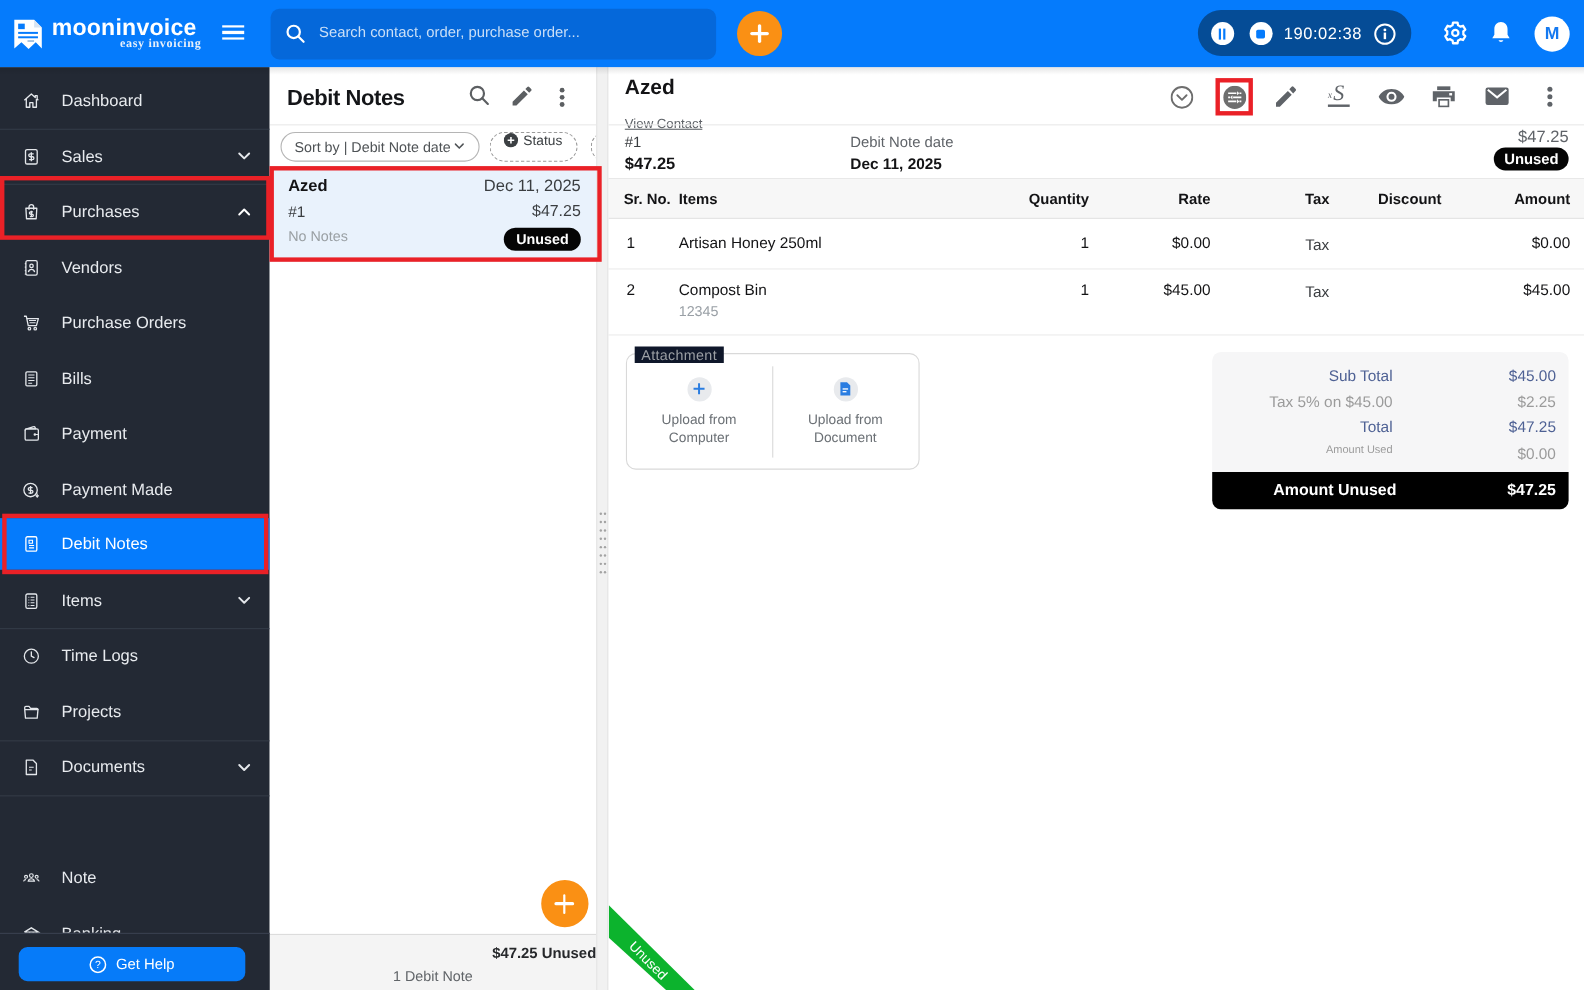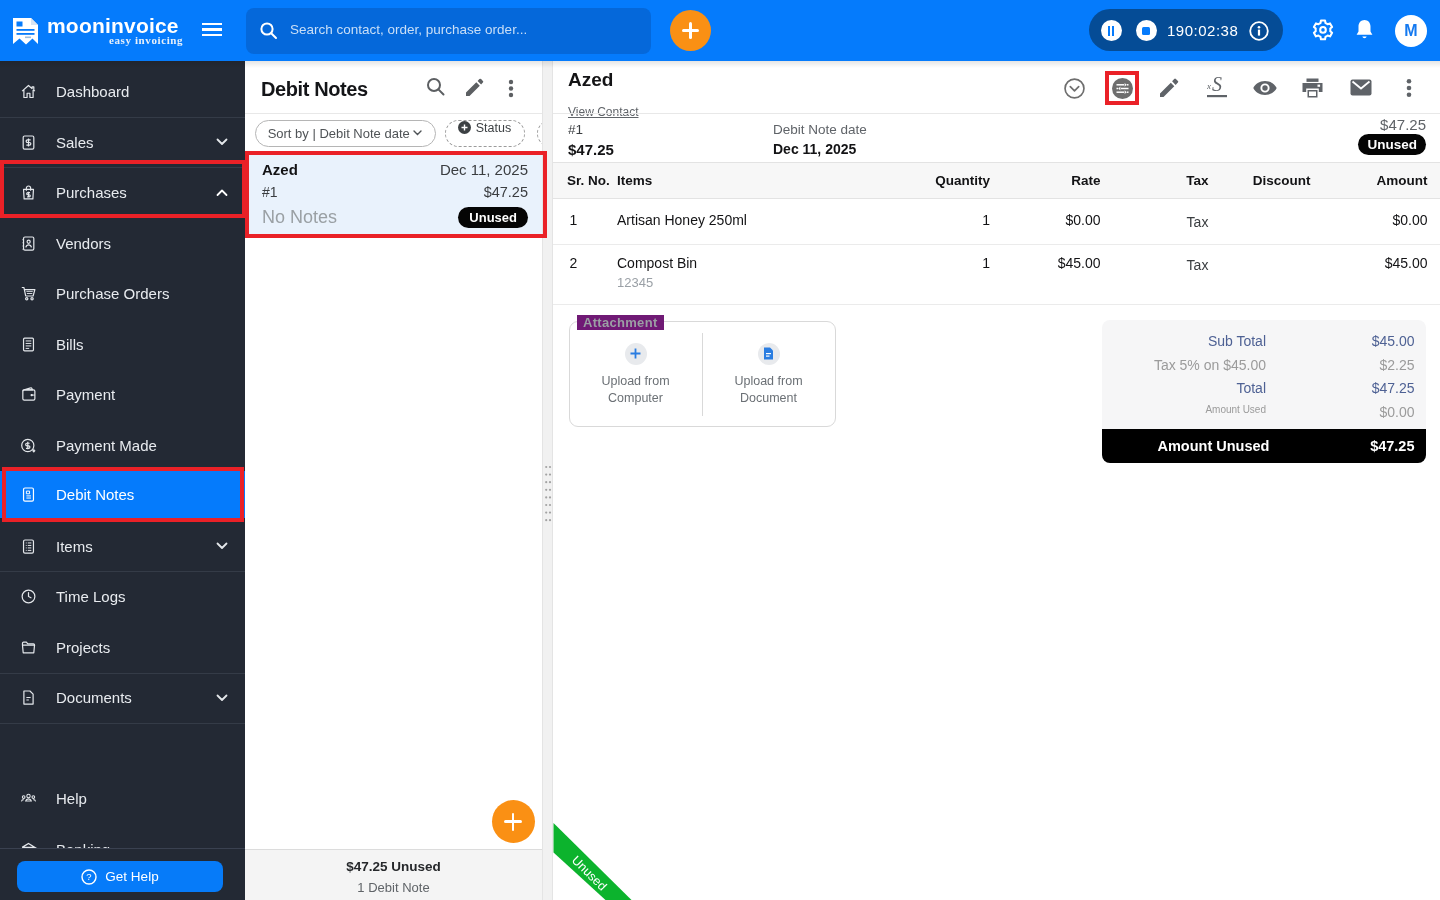--- a/index.html
+++ b/index.html
@@ -199,21 +199,21 @@
   <div class="sep" style="top:661.5px;"></div>
   <div class="srow" style="top:712px;">
       <svg class="ic" viewBox="0 0 24 24" fill="none" stroke="#e4e7eb" stroke-width="1.5">
         <circle cx="12" cy="8.5" r="2.4"></circle>
         <path d="M8 15.5 c0.5-2 2-3 4-3 s3.5 1 4 3 Z"></path>
         <circle cx="5.2" cy="10" r="1.9"></circle>
         <path d="M2 16 c0.4-1.6 1.6-2.4 3.2-2.4"></path>
         <circle cx="18.8" cy="10" r="1.9"></circle>
         <path d="M22 16 c-0.4-1.6-1.6-2.4-3.2-2.4"></path>
       </svg>
-      <span class="lbl">Help</span>
+      <span class="lbl">Note</span>
     </div>
   <div class="srow" style="top:762.5px;">
       <svg class="ic" viewBox="0 0 24 24" fill="none" stroke="#e4e7eb" stroke-width="1.7">
         <path d="M3 9 L12 3.5 L21 9 H3 M5 9 V17 M9.7 9 V17 M14.3 9 V17 M19 9 V17 M3.5 17 H20.5 M2.5 20.5 H21.5"></path>
       </svg>
       <span class="lbl">Banking</span>
     </div>
   <div class="abs" style="left:0;top:787px;width:245px;height:52px;background:#232934;border-top:1px solid #3a4150;"></div>
   <div class="abs" style="left:17px;top:800px;width:206px;height:31px;background:#067bf9;border-radius:8px;color:#fff;font-size:13.5px;display:flex;align-items:center;justify-content:center;">
     <svg width="16" height="16" viewBox="0 0 16 16" style="margin-right:8px;">
@@ -248,30 +248,30 @@
         <circle cx="6.5" cy="6.5" r="6.5" fill="#3c4043"></circle>
         <path d="M6.5 3.5 V9.5 M3.5 6.5 H9.5" stroke="#fff" stroke-width="1.4"></path>
       </svg>Status</div>
   <div class="abs" style="left:291.5px;top:59px;width:40px;height:26.5px;border:1px dashed #9b9b9b;border-radius:13.5px;"></div>
 
   <div class="abs" style="left:0;top:90px;width:297px;height:87px;background:#e9f2fc;">
     <div class="abs" style="left:17px;top:10px;font-size:15px;font-weight:bold;color:#131315;">Azed</div>
     <div class="abs" style="right:14px;top:10px;font-size:15px;color:#3a3d40;">Dec 11, 2025</div>
     <div class="abs" style="left:17px;top:33px;font-size:14px;color:#3a3d40;">#1</div>
     <div class="abs" style="right:14px;top:33px;font-size:14.5px;color:#3a3d40;">$47.25</div>
-    <div class="abs" style="left:17px;top:56px;font-size:18px;color:#9aa0a4;">No Notes</div>
+    <div class="abs" style="left:17px;top:56px;font-size:13px;color:#9aa0a4;">No Notes</div>
     <div class="abs" style="right:14px;top:55.5px;height:21px;background:#050505;border-radius:10.5px;color:#fff;font-size:13px;font-weight:bold;line-height:21px;padding:0 11px;">Unused</div>
   </div>
 
   <div class="abs" style="left:246.5px;top:739px;width:43px;height:43px;border-radius:50%;background:#fa9014;"></div>
   <div class="abs" style="left:259px;top:759.2px;width:18px;height:2.6px;background:#fff;border-radius:2px;"></div>
   <div class="abs" style="left:266.7px;top:751.5px;width:2.6px;height:18px;background:#fff;border-radius:2px;"></div>
 
   <div class="abs" style="left:0;top:787.5px;width:297px;height:52px;background:#f4f4f4;border-top:1px solid #dcdcdc;text-align:center;">
-    <div style="margin-top:9px;font-size:13.5px;font-weight:bold;color:#26282b;">$47.25 Unused</div>
+    <div style="margin-top:9px;font-size:13.5px;font-weight:bold;color:#26282b;text-align:right;">$47.25 Unused</div>
     <div style="margin-top:6px;font-size:13px;color:#606468;">1 Debit Note</div>
   </div>
 </div>
 <div class="redbox" style="left:245px;top:151px;width:302px;height:87px;"></div>
 <div id="splitter">
   <svg class="abs" style="left:1px;top:403px" width="8" height="58" viewBox="0 0 8 58">
     <g fill="#a3a3a3">
       <circle cx="2.2" cy="3" r="1.1"></circle>
         <circle cx="6" cy="3" r="1.1"></circle>
       <circle cx="2.2" cy="10.6" r="1.1"></circle>
@@ -377,21 +377,21 @@
   <div class="abs" style="left:17px;top:194px;font-size:14px;color:#131315;">2</div>
   <div class="abs" style="left:64.5px;top:194px;font-size:14px;color:#131315;">Compost Bin</div>
   <div class="abs" style="left:64.5px;top:214px;font-size:13px;color:#9aa0a6;">12345</div>
   <div class="abs" style="right:450px;top:194px;font-size:14px;color:#131315;">1</div>
   <div class="abs" style="right:339.5px;top:194px;font-size:14px;color:#131315;">$45.00</div>
   <div class="abs" style="left:600px;top:196px;width:90px;text-align:center;font-size:14px;color:#3a3d40;">Tax</div>
   <div class="abs" style="right:12.5px;top:194px;font-size:14px;color:#131315;">$45.00</div>
   <div class="abs" style="left:0;top:242.5px;width:887.5px;height:1px;background:#ebebeb;"></div>
 
   <div class="abs" style="left:16.5px;top:260px;width:266.5px;height:105.5px;border:1px solid #d9d9d9;border-radius:9px;"></div>
-  <div class="abs" style="left:24.5px;top:254px;font-size:13px;font-weight:bold;color:#9b9fa4;background:#701a75;padding:0 6px;letter-spacing:0.3px;">Attachment</div>
+  <div class="abs" style="left:24.5px;top:254px;font-size:13px;font-weight:normal;color:#9b9fa4;background:#0f172a;padding:0 6px;letter-spacing:0.3px;">Attachment</div>
   <div class="abs" style="left:149.5px;top:272px;width:1px;height:83px;background:#d9d9d9;"></div>
   <div class="abs" style="left:72px;top:281.5px;width:22px;height:22px;border-radius:50%;background:#e8eaed;"></div>
   <svg class="abs" style="left:77.5px;top:287px" width="11" height="11" viewBox="0 0 11 11">
       <path d="M5.5 0.5 V10.5 M0.5 5.5 H10.5" stroke="#2a7de1" stroke-width="1.8"></path>
     </svg>
   <div class="abs" style="left:18px;top:312px;width:130px;text-align:center;font-size:12.5px;color:#6b7075;line-height:17px;">Upload from<br>Computer</div>
   <div class="abs" style="left:205px;top:281.5px;width:22px;height:22px;border-radius:50%;background:#e8eaed;"></div>
   <svg class="abs" style="left:210.5px;top:286px" width="11" height="13" viewBox="0 0 11 13">
       <path fill="#2a7de1" d="M1 0.5 H7 L10 3.5 V12.5 H1 Z"></path>
       <rect x="3" y="6" width="5" height="1.2" fill="#fff"></rect>

